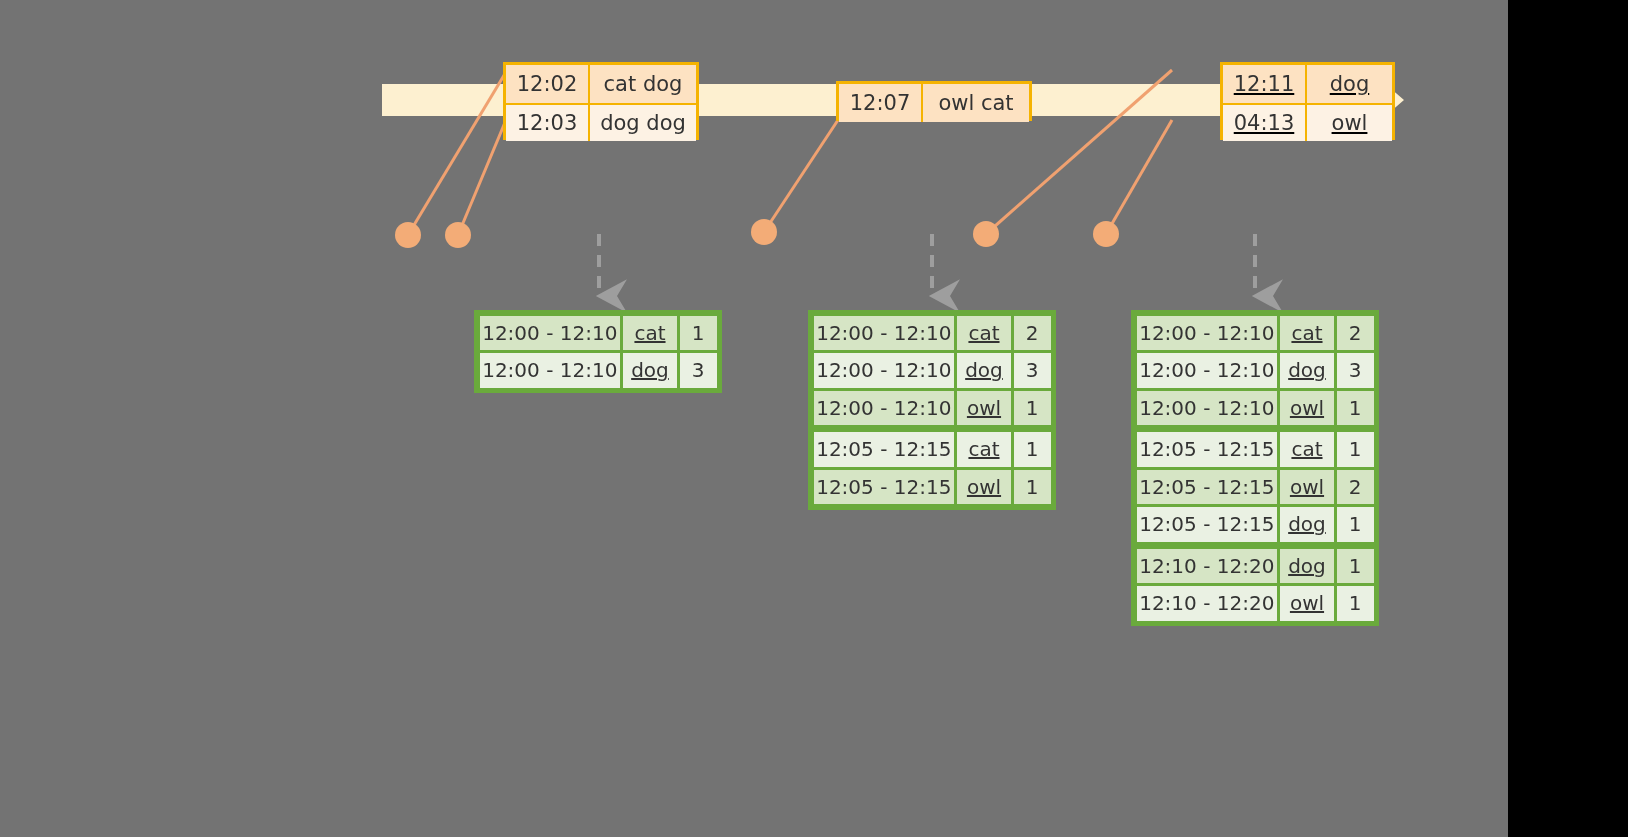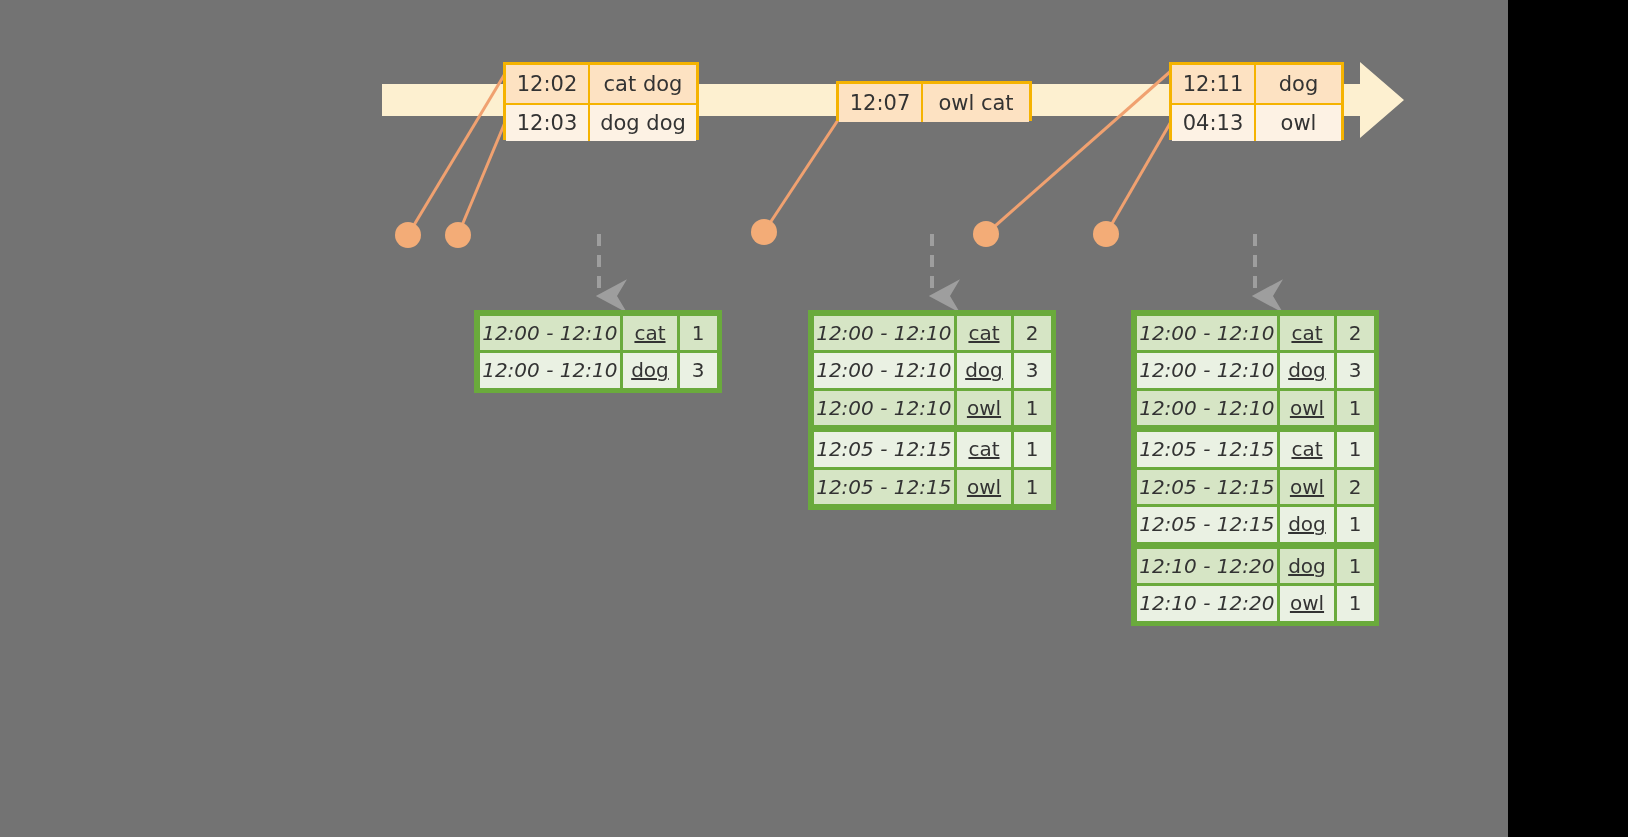--- a/index.html
+++ b/index.html
@@ -19,21 +19,21 @@
   .evt-row .cell.time{width:84px;border-right:2px solid #f5b301;}
   .evt-row .cell.words{flex:1;}
 
   
   .gtable{position:absolute;border:4px solid #6aaa3c;box-sizing:border-box;background:#6aaa3c;}
   .grow{display:flex;height:37.5px;box-sizing:border-box;}
   .grow .gcell{display:flex;align-items:center;justify-content:center;
      font-size:20px;color:#333;box-sizing:border-box;margin:1.5px;}
   .grow.a .gcell{background:#d6e5c5;}
   .grow.b .gcell{background:#eaf1e3;}
-  .grow .gcell.range{width:146px;font-style:italic;}
+  .grow .gcell.range{width:146px;}
   .grow .gcell.word{width:56px;text-decoration:underline;}
   .grow .gcell.cnt{width:38px;}
   .gsep{height:4px;background:#6aaa3c;}
 </style>
 </head>
 <body>
 
 <div id="stage">
 
   <svg class="layer" viewBox="0 0 1628 837">
@@ -79,21 +79,21 @@
     </div>
   </div>
 
   <div class="evt-group" style="left:836px;top:81px;width:196px;height:40px;">
     <div class="evt-row shade">
       <div class="cell time">12:07</div>
       <div class="cell words">owl cat</div>
     </div>
   </div>
 
-  <div class="evt-group" style="left:1169px;top:62px;width:175px;height:78px;">
+  <div class="evt-group" style="left:1220px;top:62px;width:175px;height:78px;text-decoration:underline;">
     <div class="evt-row shade">
       <div class="cell time">12:11</div>
       <div class="cell words">dog</div>
     </div>
     <div class="evt-row light">
       <div class="cell time">04:13</div>
       <div class="cell words">owl</div>
     </div>
   </div>
 

